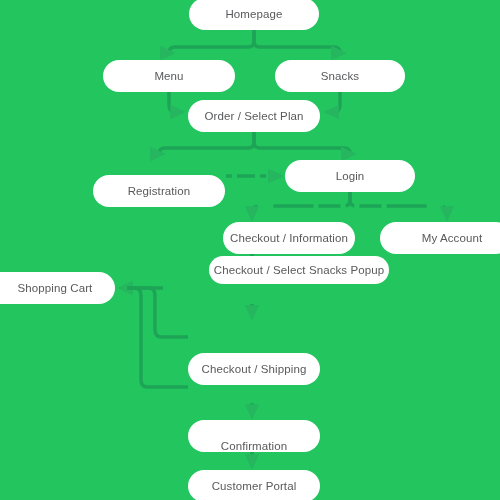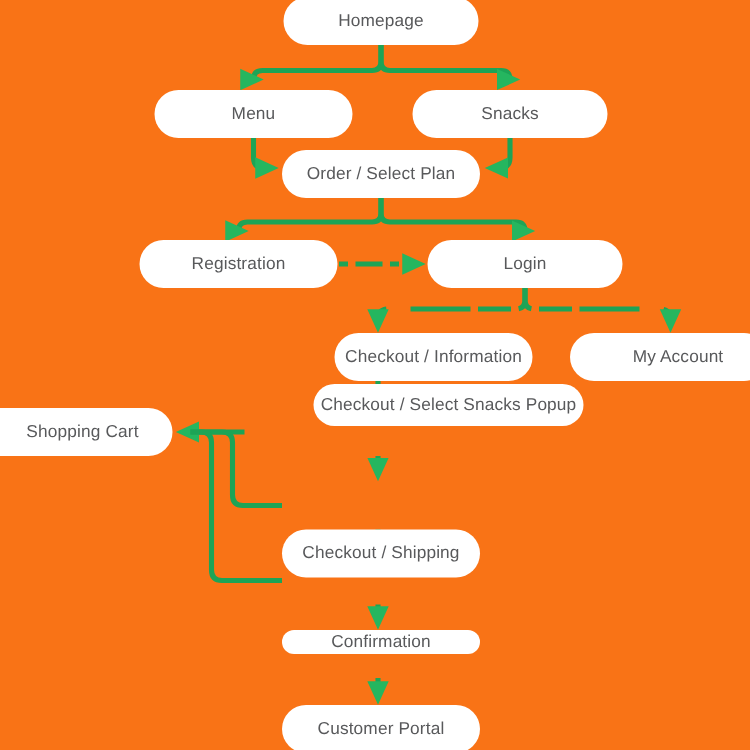--- a/index.html
+++ b/index.html
@@ -4,21 +4,21 @@
 <style>
   html, body {
     margin: 0;
     padding: 0;
     background: #000000;
   }
   #canvas {
     position: relative;
     width: 500px;
     height: 500px;
-    background: #f97316;
+    background: #22c55e;
     overflow: hidden;
     font-family: "Liberation Sans", sans-serif;
   }
   #edges {
     position: absolute;
     left: 0;
     top: 0;
     width: 500px;
     height: 500px;
   }
@@ -98,21 +98,21 @@
   </div>
 
   <div class="node" style="left:103px; top:60px; width:132px; height:32px;">
     <span>Menu</span>
   </div>
 
   <div class="node" style="left:188px; top:100px; width:132px; height:32px;">
     <span>Order / Select Plan</span>
   </div>
 
-  <div class="node" style="left:93px; top:160px; width:132px; height:32px;">
+  <div class="node" style="left:93px; top:175px; width:132px; height:32px;">
     <span>Registration</span>
   </div>
 
   <div class="node" style="left:285px; top:160px; width:130px; height:32px;">
     <span>Login</span>
   </div>
 
   <div class="node" style="left:186px; top:222px; width:132px; height:32px;margin-left:37px;">
     <span>Checkout / Information</span>
   </div>
@@ -127,21 +127,21 @@
 
   <div class="node" style="left:163px; top:256px; width:180px; height:28px;margin-left:46px;">
     <span>Checkout / Select Snacks Popup</span>
   </div>
 
   <div class="node" style="left:188px; top:321px; width:132px; height:32px;margin-top:32px;">
     <span>Checkout / Shipping</span>
   </div>
 
 
-  <div class="node" style="left:188px; top:420px; width:132px; height:16px;">
+  <div class="node" style="left:188px; top:420px; width:132px; height:32px;align-items:flex-end;">
     <span>Confirmation</span>
   </div>
 
   <div class="node" style="left:188px; top:470px; width:132px; height:32px;">
     <span>Customer Portal</span>
   </div>
 
 </div>
 
 </body></html>

